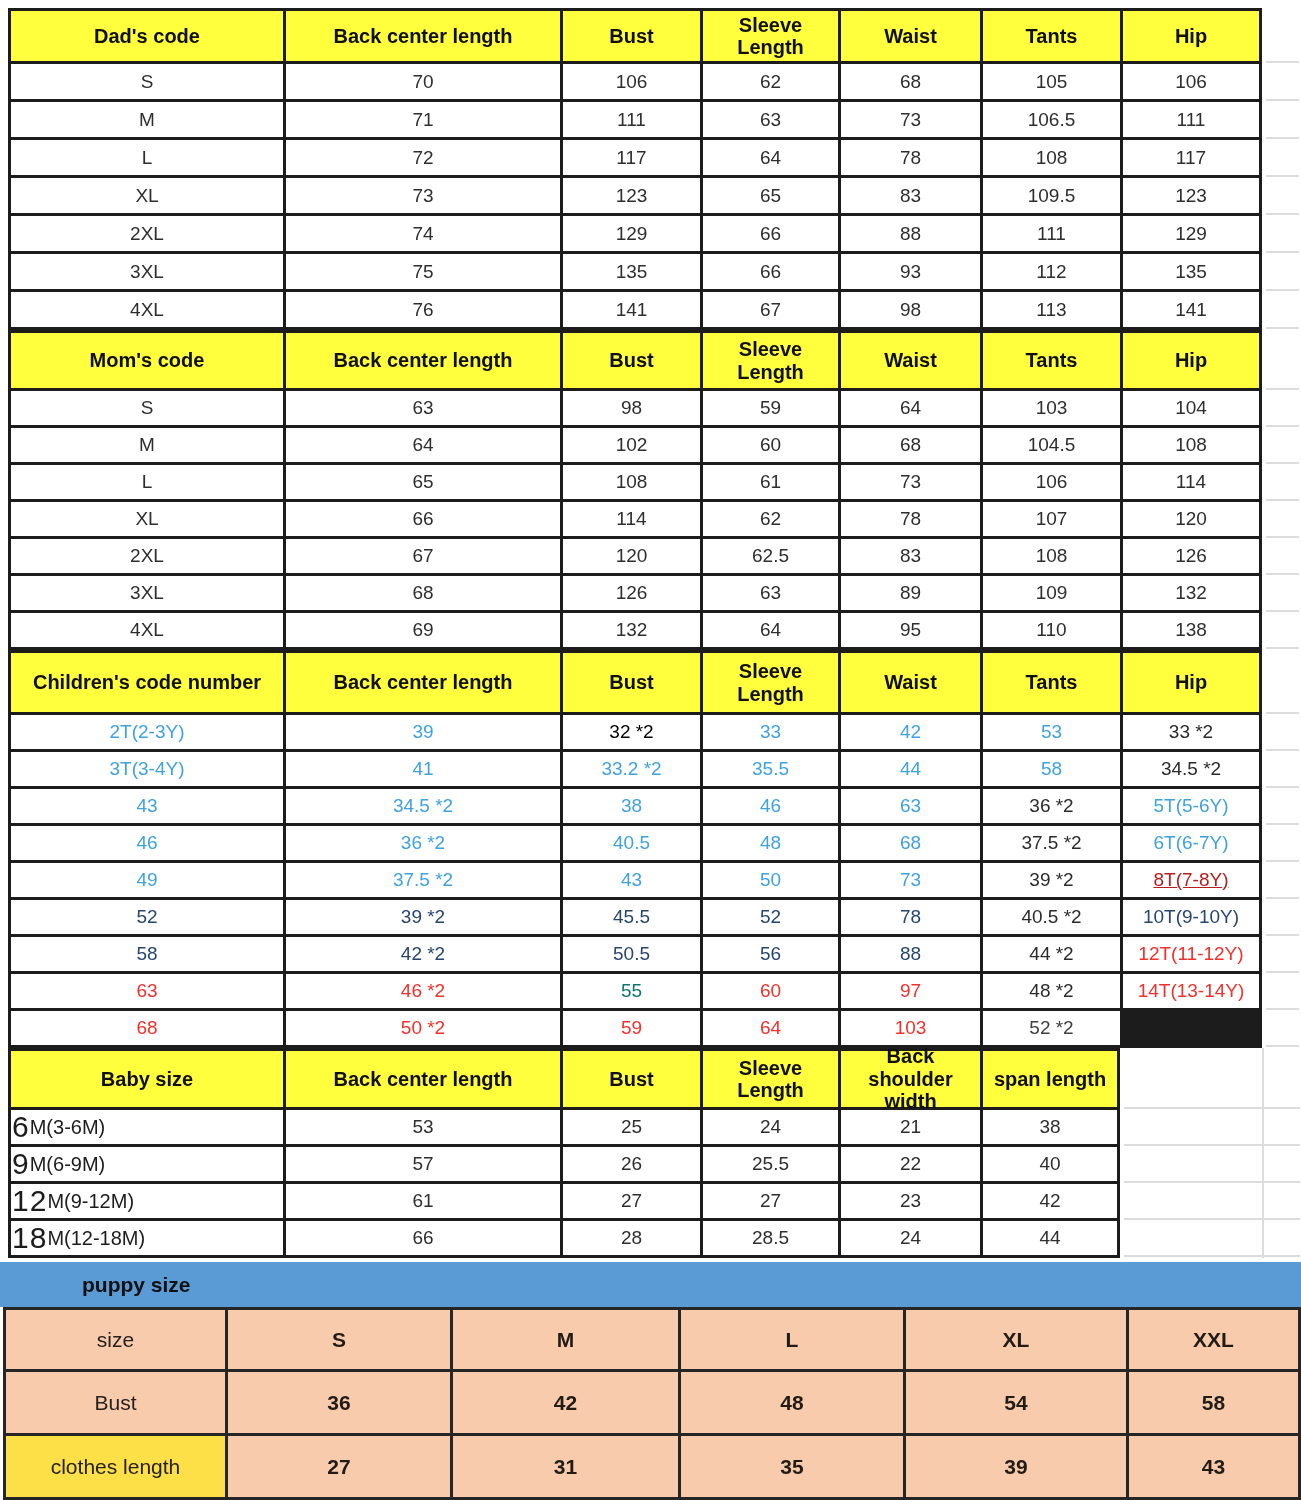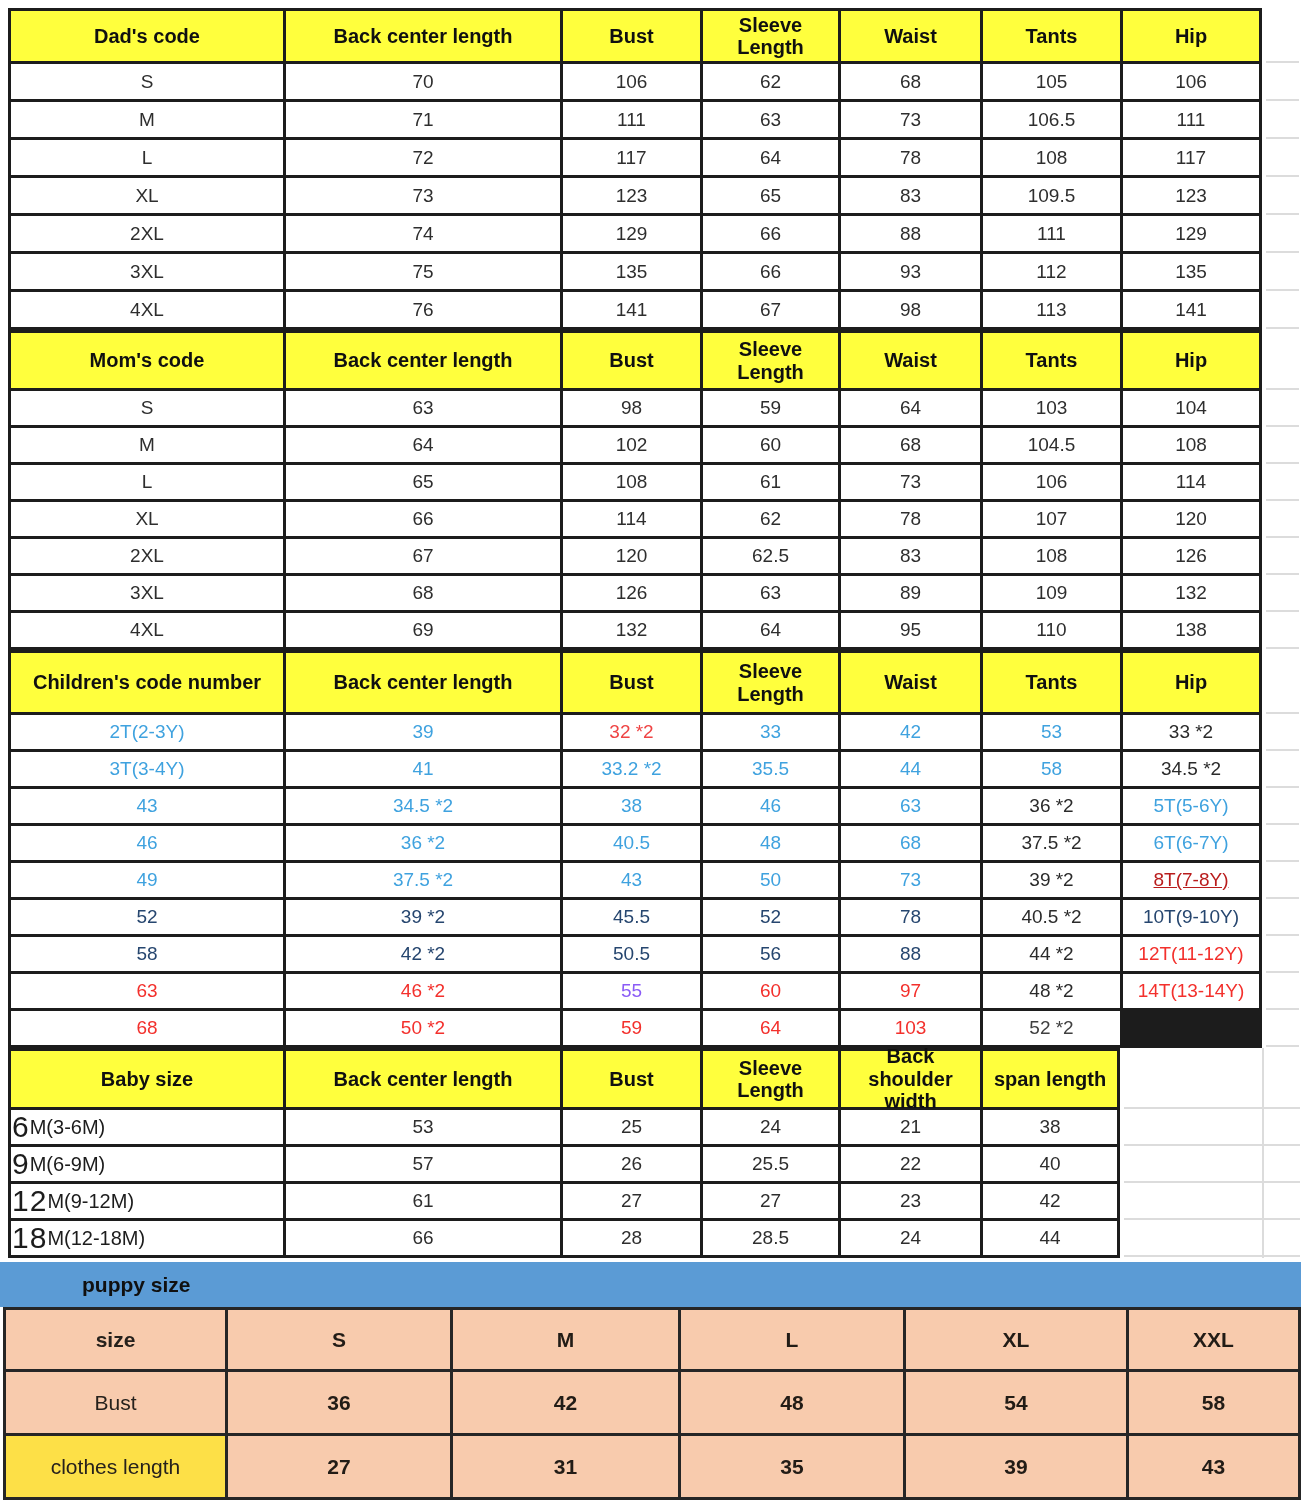--- a/index.html
+++ b/index.html
@@ -177,21 +177,21 @@
       <div class="cell hcell" style="background: rgb(255, 255, 61);">Children's code number</div>
       <div class="cell hcell" style="background: rgb(255, 255, 61);">Back center length</div>
       <div class="cell hcell" style="background: rgb(255, 255, 61);">Bust</div>
       <div class="cell hcell" style="background: rgb(255, 255, 61);">Sleeve
 Length</div>
       <div class="cell hcell" style="background: rgb(255, 255, 61);">Waist</div>
       <div class="cell hcell" style="background: rgb(255, 255, 61);">Tants</div>
       <div class="cell hcell" style="background: rgb(255, 255, 61);">Hip</div>
       <div class="cell" style="color: rgb(63, 162, 223);">2T(2-3Y)</div>
       <div class="cell" style="color: rgb(63, 162, 223);">39</div>
-      <div class="cell" style="color: #ef4444;">32 *2</div>
+      <div class="cell" style="color: #000000;">32 *2</div>
       <div class="cell" style="color: rgb(63, 162, 223);">33</div>
       <div class="cell" style="color: rgb(63, 162, 223);">42</div>
       <div class="cell" style="color: rgb(63, 162, 223);">53</div>
       <div class="cell" style="color: rgb(43, 43, 43);">33 *2</div>
       <div class="cell" style="color: rgb(63, 162, 223);">3T(3-4Y)</div>
       <div class="cell" style="color: rgb(63, 162, 223);">41</div>
       <div class="cell" style="color: rgb(63, 162, 223);">33.2 *2</div>
       <div class="cell" style="color: rgb(63, 162, 223);">35.5</div>
       <div class="cell" style="color: rgb(63, 162, 223);">44</div>
       <div class="cell" style="color: rgb(63, 162, 223);">58</div>
@@ -226,21 +226,21 @@
       <div class="cell" style="color: rgb(38, 70, 111);">10T(9-10Y)</div>
       <div class="cell" style="color: rgb(38, 70, 111);">58</div>
       <div class="cell" style="color: rgb(38, 70, 111);">42 *2</div>
       <div class="cell" style="color: rgb(38, 70, 111);">50.5</div>
       <div class="cell" style="color: rgb(38, 70, 111);">56</div>
       <div class="cell" style="color: rgb(38, 70, 111);">88</div>
       <div class="cell" style="color: rgb(43, 43, 43);">44 *2</div>
       <div class="cell" style="color: rgb(243, 48, 44);">12T(11-12Y)</div>
       <div class="cell" style="color: rgb(243, 48, 44);">63</div>
       <div class="cell" style="color: rgb(243, 48, 44);">46 *2</div>
-      <div class="cell" style="color: #8b5cf6;">55</div>
+      <div class="cell" style="color: #0f766e;">55</div>
       <div class="cell" style="color: rgb(243, 48, 44);">60</div>
       <div class="cell" style="color: rgb(243, 48, 44);">97</div>
       <div class="cell" style="color: rgb(43, 43, 43);">48 *2</div>
       <div class="cell" style="color: rgb(243, 48, 44);">14T(13-14Y)</div>
       <div class="cell" style="color: rgb(243, 48, 44);">68</div>
       <div class="cell" style="color: rgb(243, 48, 44);">50 *2</div>
       <div class="cell" style="color: rgb(243, 48, 44);">59</div>
       <div class="cell" style="color: rgb(243, 48, 44);">64</div>
       <div class="cell" style="color: rgb(243, 48, 44);">103</div>
       <div class="cell" style="color: #404040;">52 *2</div>
@@ -288,21 +288,21 @@
       <div class="cell">66</div>
       <div class="cell">28</div>
       <div class="cell">28.5</div>
       <div class="cell">24</div>
       <div class="cell">44</div>
     </div>
   <div id="puppy-band" style="background: rgb(91, 155, 213);">
     <span>puppy size</span>
   </div>
   <div id="puppy-table" class="grid">
-      <div class="cell pcell" style="background: rgb(248, 203, 173); font-weight: bold;">size</div>
+      <div class="cell pcell" style="background: rgb(248, 203, 173);">size</div>
       <div class="cell pcell pbold" style="background: rgb(248, 203, 173);">S</div>
       <div class="cell pcell pbold" style="background: rgb(248, 203, 173);">M</div>
       <div class="cell pcell pbold" style="background: rgb(248, 203, 173);">L</div>
       <div class="cell pcell pbold" style="background: rgb(248, 203, 173);">XL</div>
       <div class="cell pcell pbold" style="background: rgb(248, 203, 173);">XXL</div>
       <div class="cell pcell" style="background: rgb(248, 203, 173);">Bust</div>
       <div class="cell pcell pbold" style="background: rgb(248, 203, 173);">36</div>
       <div class="cell pcell pbold" style="background: rgb(248, 203, 173);">42</div>
       <div class="cell pcell pbold" style="background: rgb(248, 203, 173);">48</div>
       <div class="cell pcell pbold" style="background: rgb(248, 203, 173);">54</div>

